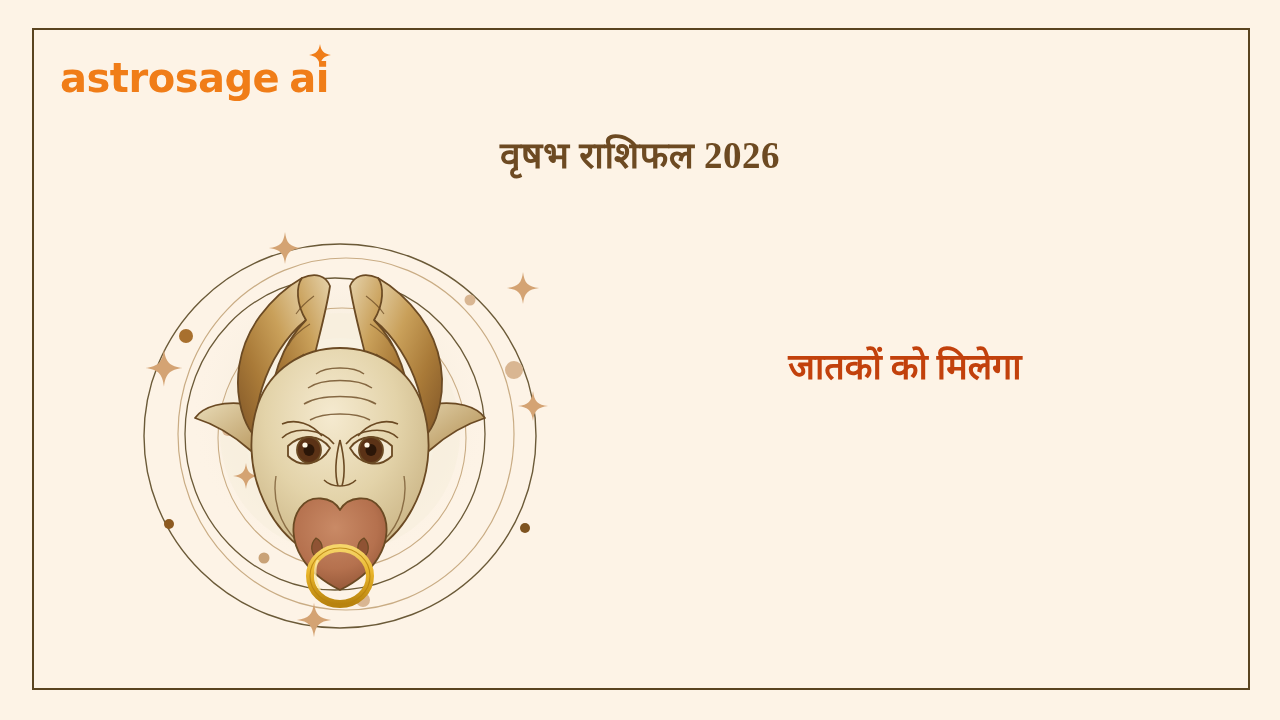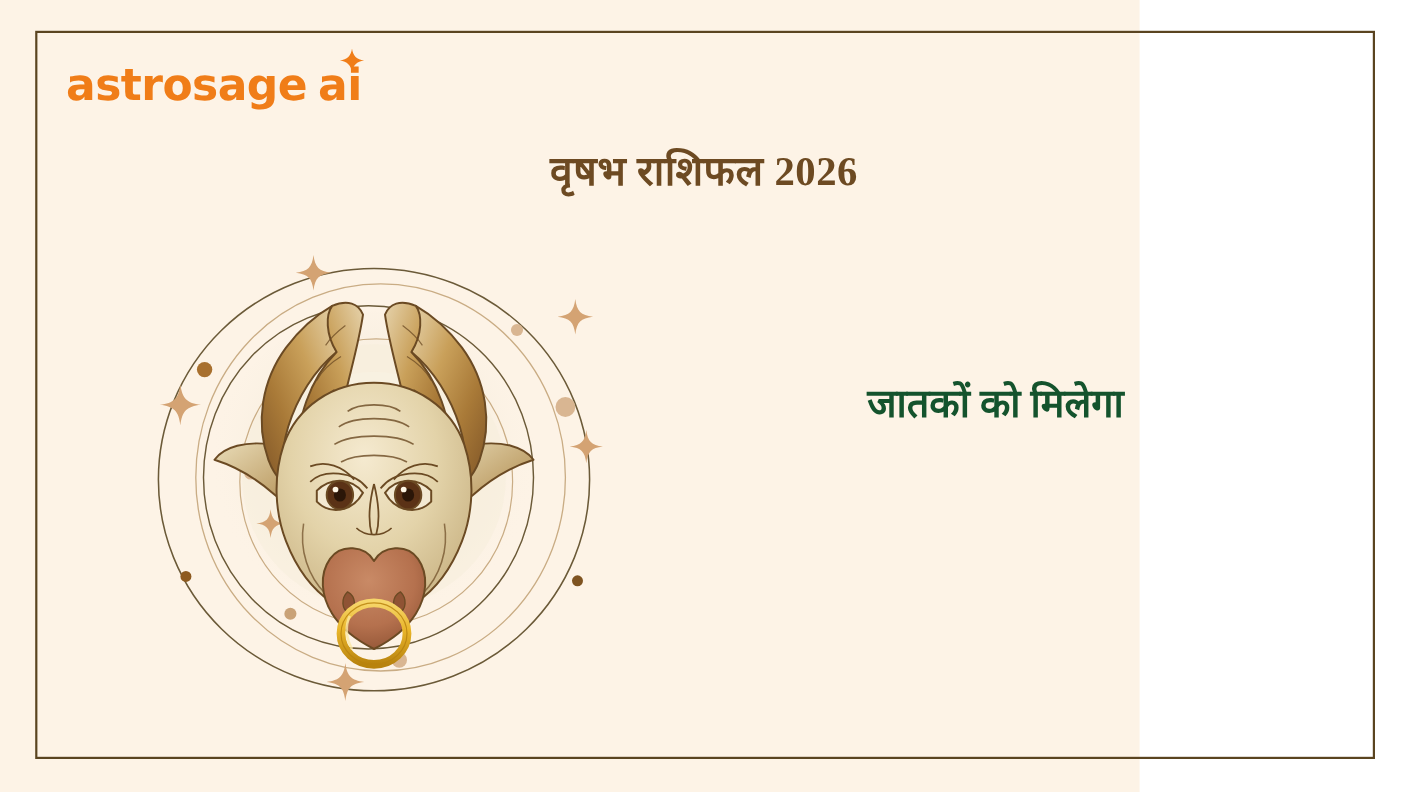--- a/index.html
+++ b/index.html
@@ -3,21 +3,21 @@
 <meta charset="utf-8">
 <style>
   * { margin:0; padding:0; box-sizing:border-box; }
   html, body {
     width:1280px; height:720px;
     font-family:"Liberation Sans", sans-serif;
     overflow:hidden;
   }
   #stage {
     position:relative;
-    width:1036px; height:720px;
+    width:1280px; height:720px;
     background:#fdf3e6;
   }
   
   #frame {
     position:absolute;
     left:32px; top:28px;
     width:1218px; height:662px;
     border:2px solid #5a4420;
   }
   
@@ -50,21 +50,21 @@
     font-weight:bold;
     font-family:"Liberation Serif", "DejaVu Serif", serif;
     letter-spacing:0.5px;
   }
   
   #headline {
     position:absolute;
     left:585px; top:338px;
     width:640px;
     text-align:center;
-    color:#14532d;
+    color:#c2410c;
     font-size:36px;
     font-weight:bold;
     line-height:1.62;
     font-family:"Liberation Serif", "DejaVu Serif", serif;
   }
   #headline div { white-space:nowrap; }
   
   #zodiac {
     position:absolute;
     left:110px; top:228px;

